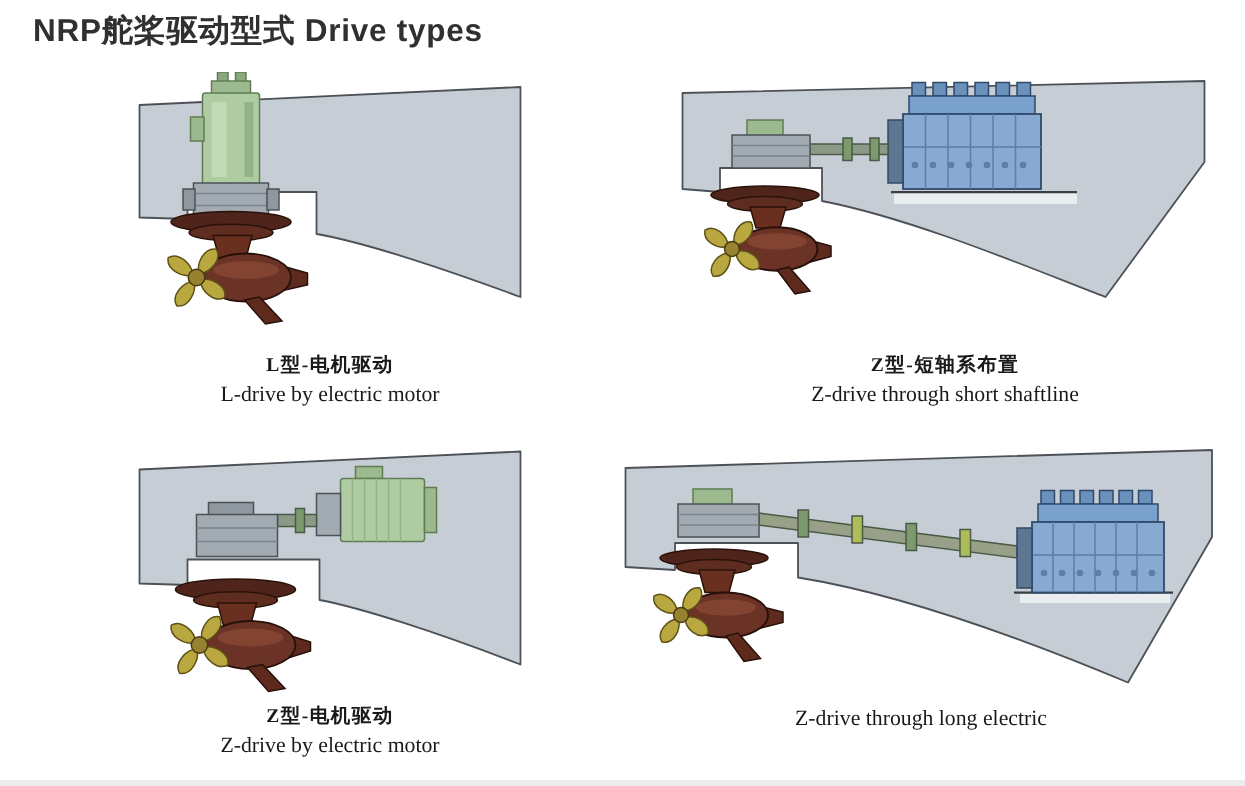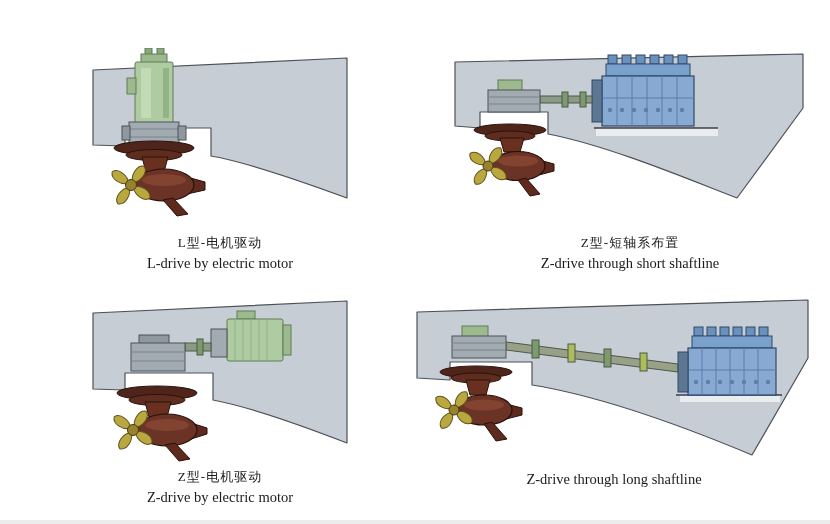--- a/index.html
+++ b/index.html
@@ -2,29 +2,30 @@
 <html><head>
 <meta charset="utf-8">
 <style>
   html,body{margin:0;padding:0;background:#fff;}
   #page{position:relative;width:830px;height:524px;background:#ffffff;overflow:hidden;
         font-family:"Liberation Sans",sans-serif;}
   .title{position:absolute;left:22px;top:6px;font-size:21px;font-weight:bold;
          color:#303030;letter-spacing:0.5px;}
   .panel-svg{position:absolute;}
   .caption{position:absolute;text-align:center;color:#1a1a1a;}
-  .caption .cn{font-family:"Liberation Serif",serif;font-size:13px;letter-spacing:1px;}
+  .caption .cn{font-family:"Liberation Serif",serif;font-size:13px;letter-spacing:1px;font-weight:bold;}
   .caption .en{font-family:"Liberation Serif",serif;font-size:14.5px;margin-top:3px;}
   .bottom-edge{position:absolute;left:0;bottom:0;width:100%;height:4px;background:#ececec;}
 </style>
 </head>
 <body>
 
 <div id="page">
 
+  <div class="title">NRP舵桨驱动型式  Drive types</div>
 
   <svg class="panel-svg" style="left:85px;top:48px;" width="270" height="182" viewBox="0 0 270 182">
     <path d="M8,22 L262,10 L262,150 C205,129 155,113 126,108 L126,80 L40,80 L40,98 L8,97 Z" fill="#c6cdd5" stroke="#4d5258" stroke-width="1.2" stroke-linejoin="round"></path>
     <g>
       <rect x="60" y="0" width="7" height="8" fill="#8aa87c" stroke="#5f7d54"></rect>
       <rect x="72" y="0" width="7" height="8" fill="#8aa87c" stroke="#5f7d54"></rect>
       <rect x="56" y="6" width="26" height="10" fill="#9cba8e" stroke="#5f7d54"></rect>
       <rect x="50" y="14" width="38" height="62" rx="2" fill="#aecba2" stroke="#5f7d54"></rect>
       <rect x="56" y="20" width="10" height="50" fill="#c2dbb6"></rect>
       <rect x="78" y="20" width="6" height="50" fill="#93b386"></rect>
@@ -224,17 +225,17 @@
   </div>
   <div class="caption" style="left:85px;top:468px;width:270px;">
     <div class="cn">Z型-电机驱动</div>
     <div class="en">Z-drive by electric motor</div>
   </div>
   <div class="caption" style="left:450px;top:234px;width:360px;">
     <div class="cn">Z型-短轴系布置</div>
     <div class="en">Z-drive through short shaftline</div>
   </div>
   <div class="caption" style="left:412px;top:468px;width:404px;">
-    <div class="en">Z-drive through long shaftline</div>
+    <div class="en">Z-drive through long electric</div>
   </div>
 
   <div class="bottom-edge"></div>
 </div>
 
 </body></html>

